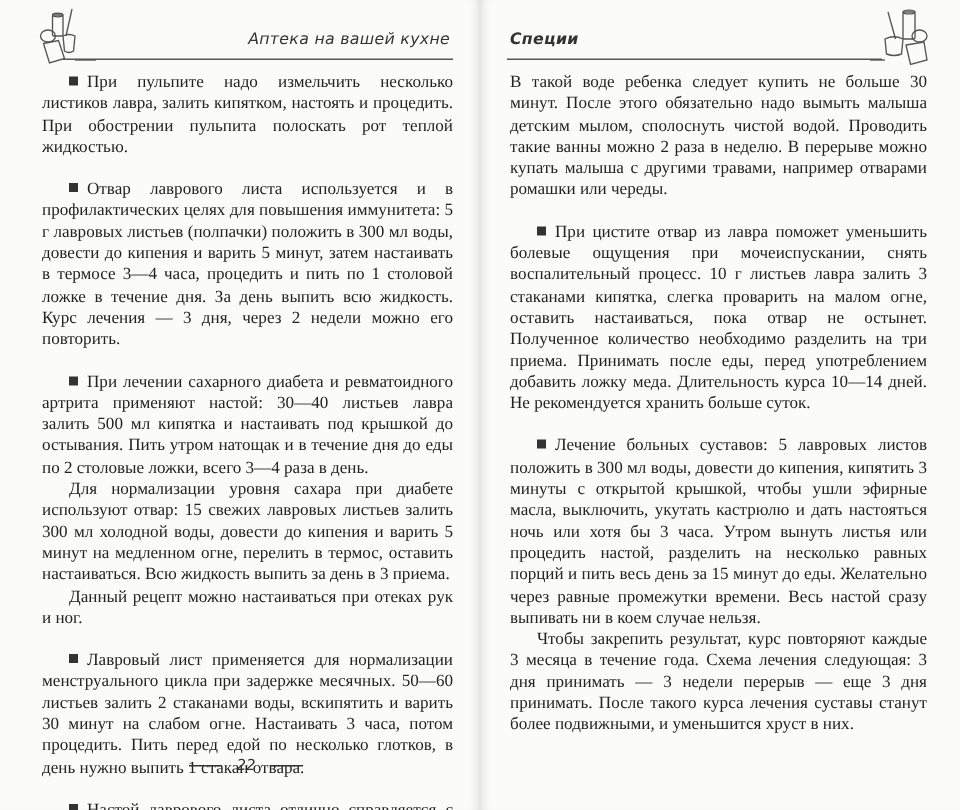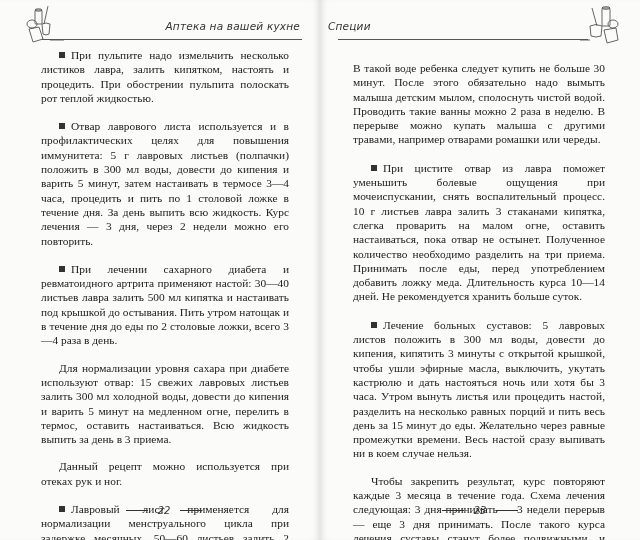--- a/index.html
+++ b/index.html
@@ -16,34 +16,34 @@
   .page.right { box-shadow: inset 6px 0 8px -6px rgba(0,0,0,0.18); }
   .header {
     position:absolute; top:0; height:44px; left:0; right:0;
   }
   .run-title {
     position:absolute; top:20px;
     font-family:"DejaVu Sans", sans-serif; font-style:italic;
     font-size:10.5px; color:#333; letter-spacing:0.2px;
   }
   .left .run-title { right:20px; }
-  .right .run-title { left:8px; }
+  .right .run-title { left:20px;font-weight:bold; }
   .rule { position:absolute; top:39px; height:1px; background:#555; }
   .left .rule { left:42px; right:18px; }
   .right .rule { left:18px; right:52px; }
   .icon { position:absolute; top:2px; }
   .left .icon { left:22px; }
   .right .icon { right:14px; }
   .body {
     position:absolute; top:48px; left:28px; right:18px;
     font-size:11.4px; line-height:14.3px; text-align:justify;
     hyphens:manual;
   }
   .right .body { left:20px; right:22px; }
-  .para { margin:13px; text-indent:18px; }
+  .para { margin:0; text-indent:18px; }
   .para.first-cont { text-indent:0; }
   .para.bullet { margin-top:14px; }
   .para.bullet:first-child { margin-top:0; }
   .bullet-mark {
     display:inline-block; width:6px; height:6px; background:#333;
     margin-right:6px; vertical-align:1px;
   }
   .footer {
     position:absolute; bottom:24px; left:0; right:0;
     display:flex; justify-content:center; align-items:center; gap:10px;
@@ -74,21 +74,21 @@
       </svg>
       <div class="run-title">Аптека на вашей кухне</div>
       <div class="rule"></div>
     </div>
 
     <div class="body">
       <p class="para bullet"><span class="bullet-mark"></span><span>При пульпите надо измельчить несколько листиков лавра, залить кипятком, настоять и процедить. При обо­стрении пульпита полоскать рот теплой жидкостью.</span></p>
       <p class="para bullet"><span class="bullet-mark"></span><span>Отвар лаврового листа используется и в профилак­тических целях для повышения иммунитета: 5 г лавровых листьев (полпачки) положить в 300 мл воды, довести до кипе­ния и варить 5 минут, затем настаивать в термосе 3—4 часа, процедить и пить по 1 столовой ложке в течение дня. За день выпить всю жидкость. Курс лечения — 3 дня, через 2 недели можно его повторить.</span></p>
       <p class="para bullet"><span class="bullet-mark"></span><span>При лечении сахарного диабета и ревматоидного артрита применяют настой: 30—40 листьев лавра залить 500 мл кипятка и настаивать под крышкой до остывания. Пить утром натощак и в течение дня до еды по 2 столовые ложки, всего 3—4 раза в день.</span></p>
       <p class="para">Для нормализации уровня сахара при диабете использу­ют отвар: 15 свежих лавровых листьев залить 300 мл холодной воды, довести до кипения и варить 5 минут на медленном огне, перелить в термос, оставить настаиваться. Всю жид­кость выпить за день в 3 приема.</p>
-      <p class="para">Данный рецепт можно используется при отеках рук и ног.</p>
+      <p class="para">Данный рецепт можно настаиваться при отеках рук и ног.</p>
       <p class="para bullet"><span class="bullet-mark"></span><span>Лавровый лист применяется для нормализации мен­струального цикла при задержке месячных. 50—60 листьев залить 2 стаканами воды, вскипятить и варить 30 минут на слабом огне. Настаивать 3 часа, потом процедить. Пить перед едой по несколько глотков, в день нужно выпить 1 стакан отвара.</span></p>
       <p class="para bullet"><span class="bullet-mark"></span><span>Настой лаврового листа отлично справляется с зажив­лением опрелостей, других высыпаний на коже у маленьких детей. Оптимально добавление настоя в ванночку во время купания. 5 листьев лавра залить кипятком, накрыть крышкой на 20 минут, затем процедить и добавить в воду для купания.</span></p>
     </div>
 
     <div class="footer">
       <span class="dash"></span>
       <span class="num">22</span>
       <span class="dash"></span>
     </div>
   </div>
@@ -111,19 +111,14 @@
     </div>
 
     <div class="body">
       <p class="para first-cont">В такой воде ребенка следует купить не больше 30 минут. После этого обязательно надо вымыть малыша детским мылом, сполоснуть чистой водой. Проводить такие ванны можно 2 раза в неделю. В перерыве можно купать малыша с другими травами, например отварами ромашки или череды.</p>
       <p class="para bullet"><span class="bullet-mark"></span><span>При цистите отвар из лавра поможет уменьшить боле­вые ощущения при мочеиспускании, снять воспалительный процесс. 10 г листьев лавра залить 3 стаканами кипятка, слегка проварить на малом огне, оставить настаиваться, пока отвар не остынет. Полученное количество необходи­мо разделить на три приема. Принимать после еды, перед употреблением добавить ложку меда. Длительность курса 10—14 дней. Не рекомендуется хранить больше суток.</span></p>
       <p class="para bullet"><span class="bullet-mark"></span><span>Лечение больных суставов: 5 лавровых листов поло­жить в 300 мл воды, довести до кипения, кипятить 3 минуты с открытой крышкой, чтобы ушли эфирные масла, выклю­чить, укутать кастрюлю и дать настояться ночь или хотя бы 3 часа. Утром вынуть листья или процедить настой, разделить на несколько равных порций и пить весь день за 15 минут до еды. Желательно через равные промежутки времени. Весь настой сразу выпивать ни в коем случае нельзя.</span></p>
       <p class="para">Чтобы закрепить результат, курс повторяют каждые 3 месяца в течение года. Схема лечения следующая: 3 дня принимать — 3 недели перерыв — еще 3 дня принимать. После такого курса лечения суставы станут более подвиж­ными, и уменьшится хруст в них.</p>
 
     </div>
 
-    <div class="footer">
-      <span class="dash"></span>
-      <span class="num">23</span>
-      <span class="dash"></span>
-    </div>
   </div>
 </div>
 
 </body></html>

